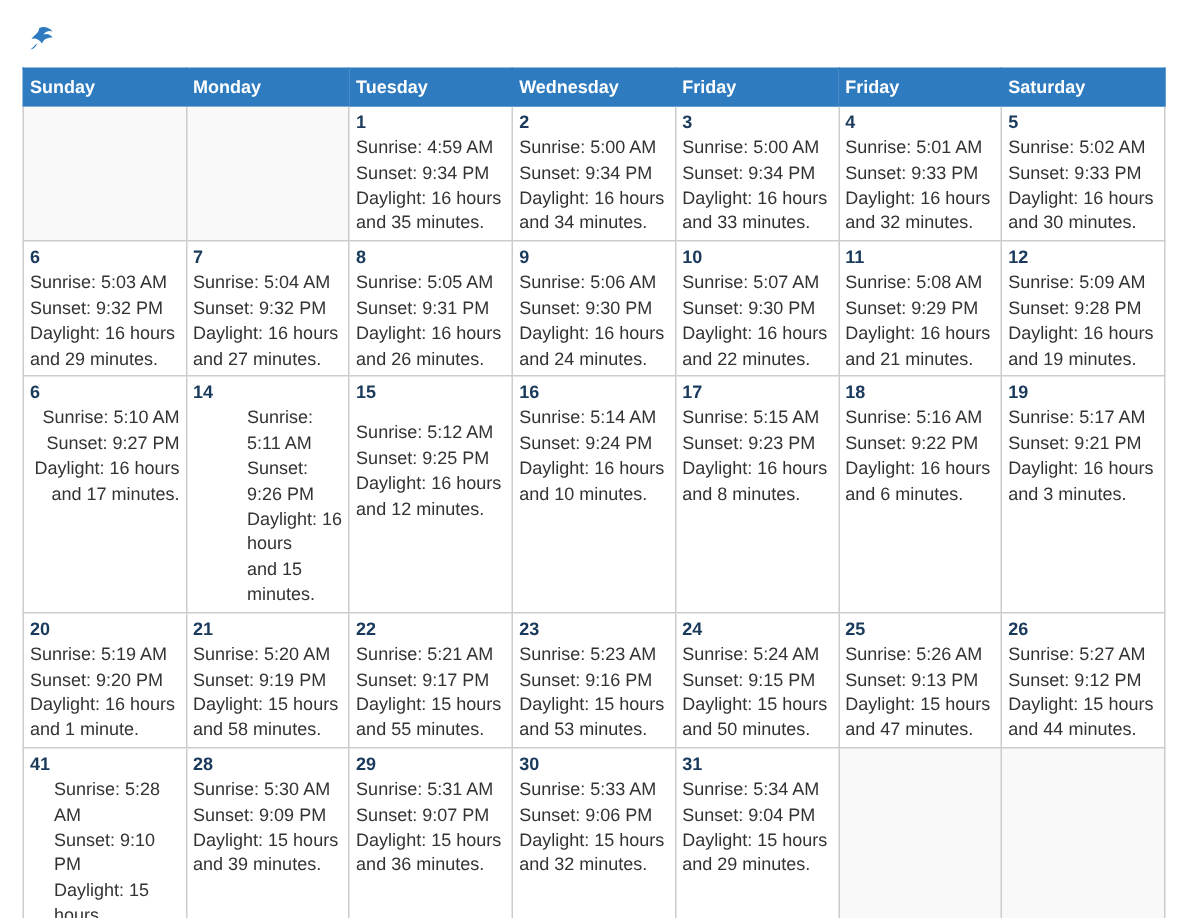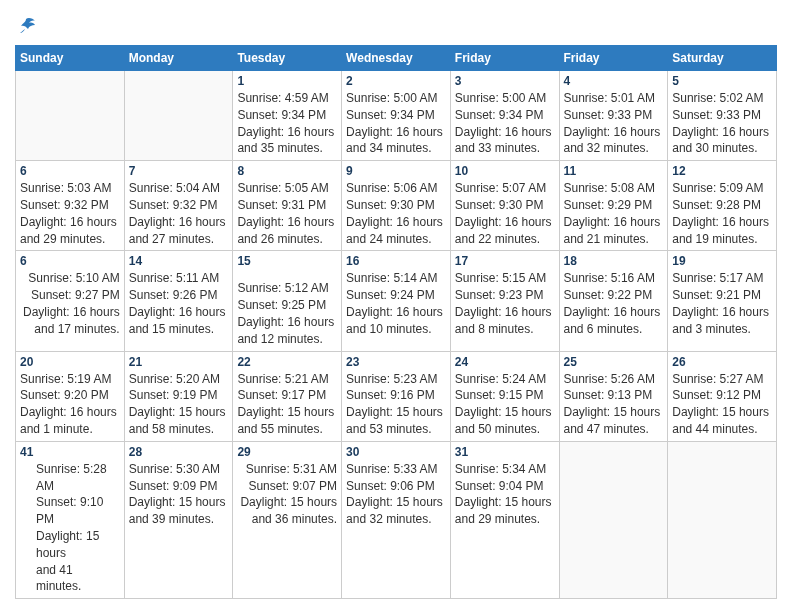--- a/index.html
+++ b/index.html
@@ -214,21 +214,21 @@
         <tr>
           <td>
             <span class="day-num">6</span>
             <div class="day-info" style="white-space: pre-line; text-align: right;">Sunrise: 5:10 AM
 Sunset: 9:27 PM
 Daylight: 16 hours
 and 17 minutes.</div>
           </td>
           <td>
             <span class="day-num">14</span>
-            <div class="day-info" style="white-space: pre-line;">Sunrise: 5:11 AM
+            <div class="day-info" style="white-space: pre-line; margin-left: 36px;">Sunrise: 5:11 AM
 Sunset: 9:26 PM
 Daylight: 16 hours
 and 15 minutes.</div>
           </td>
           <td>
             <span class="day-num">15</span>
             <div class="day-info" style="white-space: pre-line; margin-top: 12px;">Sunrise: 5:12 AM
 Sunset: 9:25 PM
 Daylight: 16 hours
 and 12 minutes.</div>
@@ -323,21 +323,21 @@
           </td>
           <td>
             <span class="day-num">28</span>
             <div class="day-info" style="white-space: pre-line;">Sunrise: 5:30 AM
 Sunset: 9:09 PM
 Daylight: 15 hours
 and 39 minutes.</div>
           </td>
           <td>
             <span class="day-num">29</span>
-            <div class="day-info" style="white-space: pre-line; text-align: right;">Sunrise: 5:31 AM
+            <div class="day-info" style="white-space: pre-line;">Sunrise: 5:31 AM
 Sunset: 9:07 PM
 Daylight: 15 hours
 and 36 minutes.</div>
           </td>
           <td>
             <span class="day-num">30</span>
             <div class="day-info" style="white-space: pre-line;">Sunrise: 5:33 AM
 Sunset: 9:06 PM
 Daylight: 15 hours
 and 32 minutes.</div>

